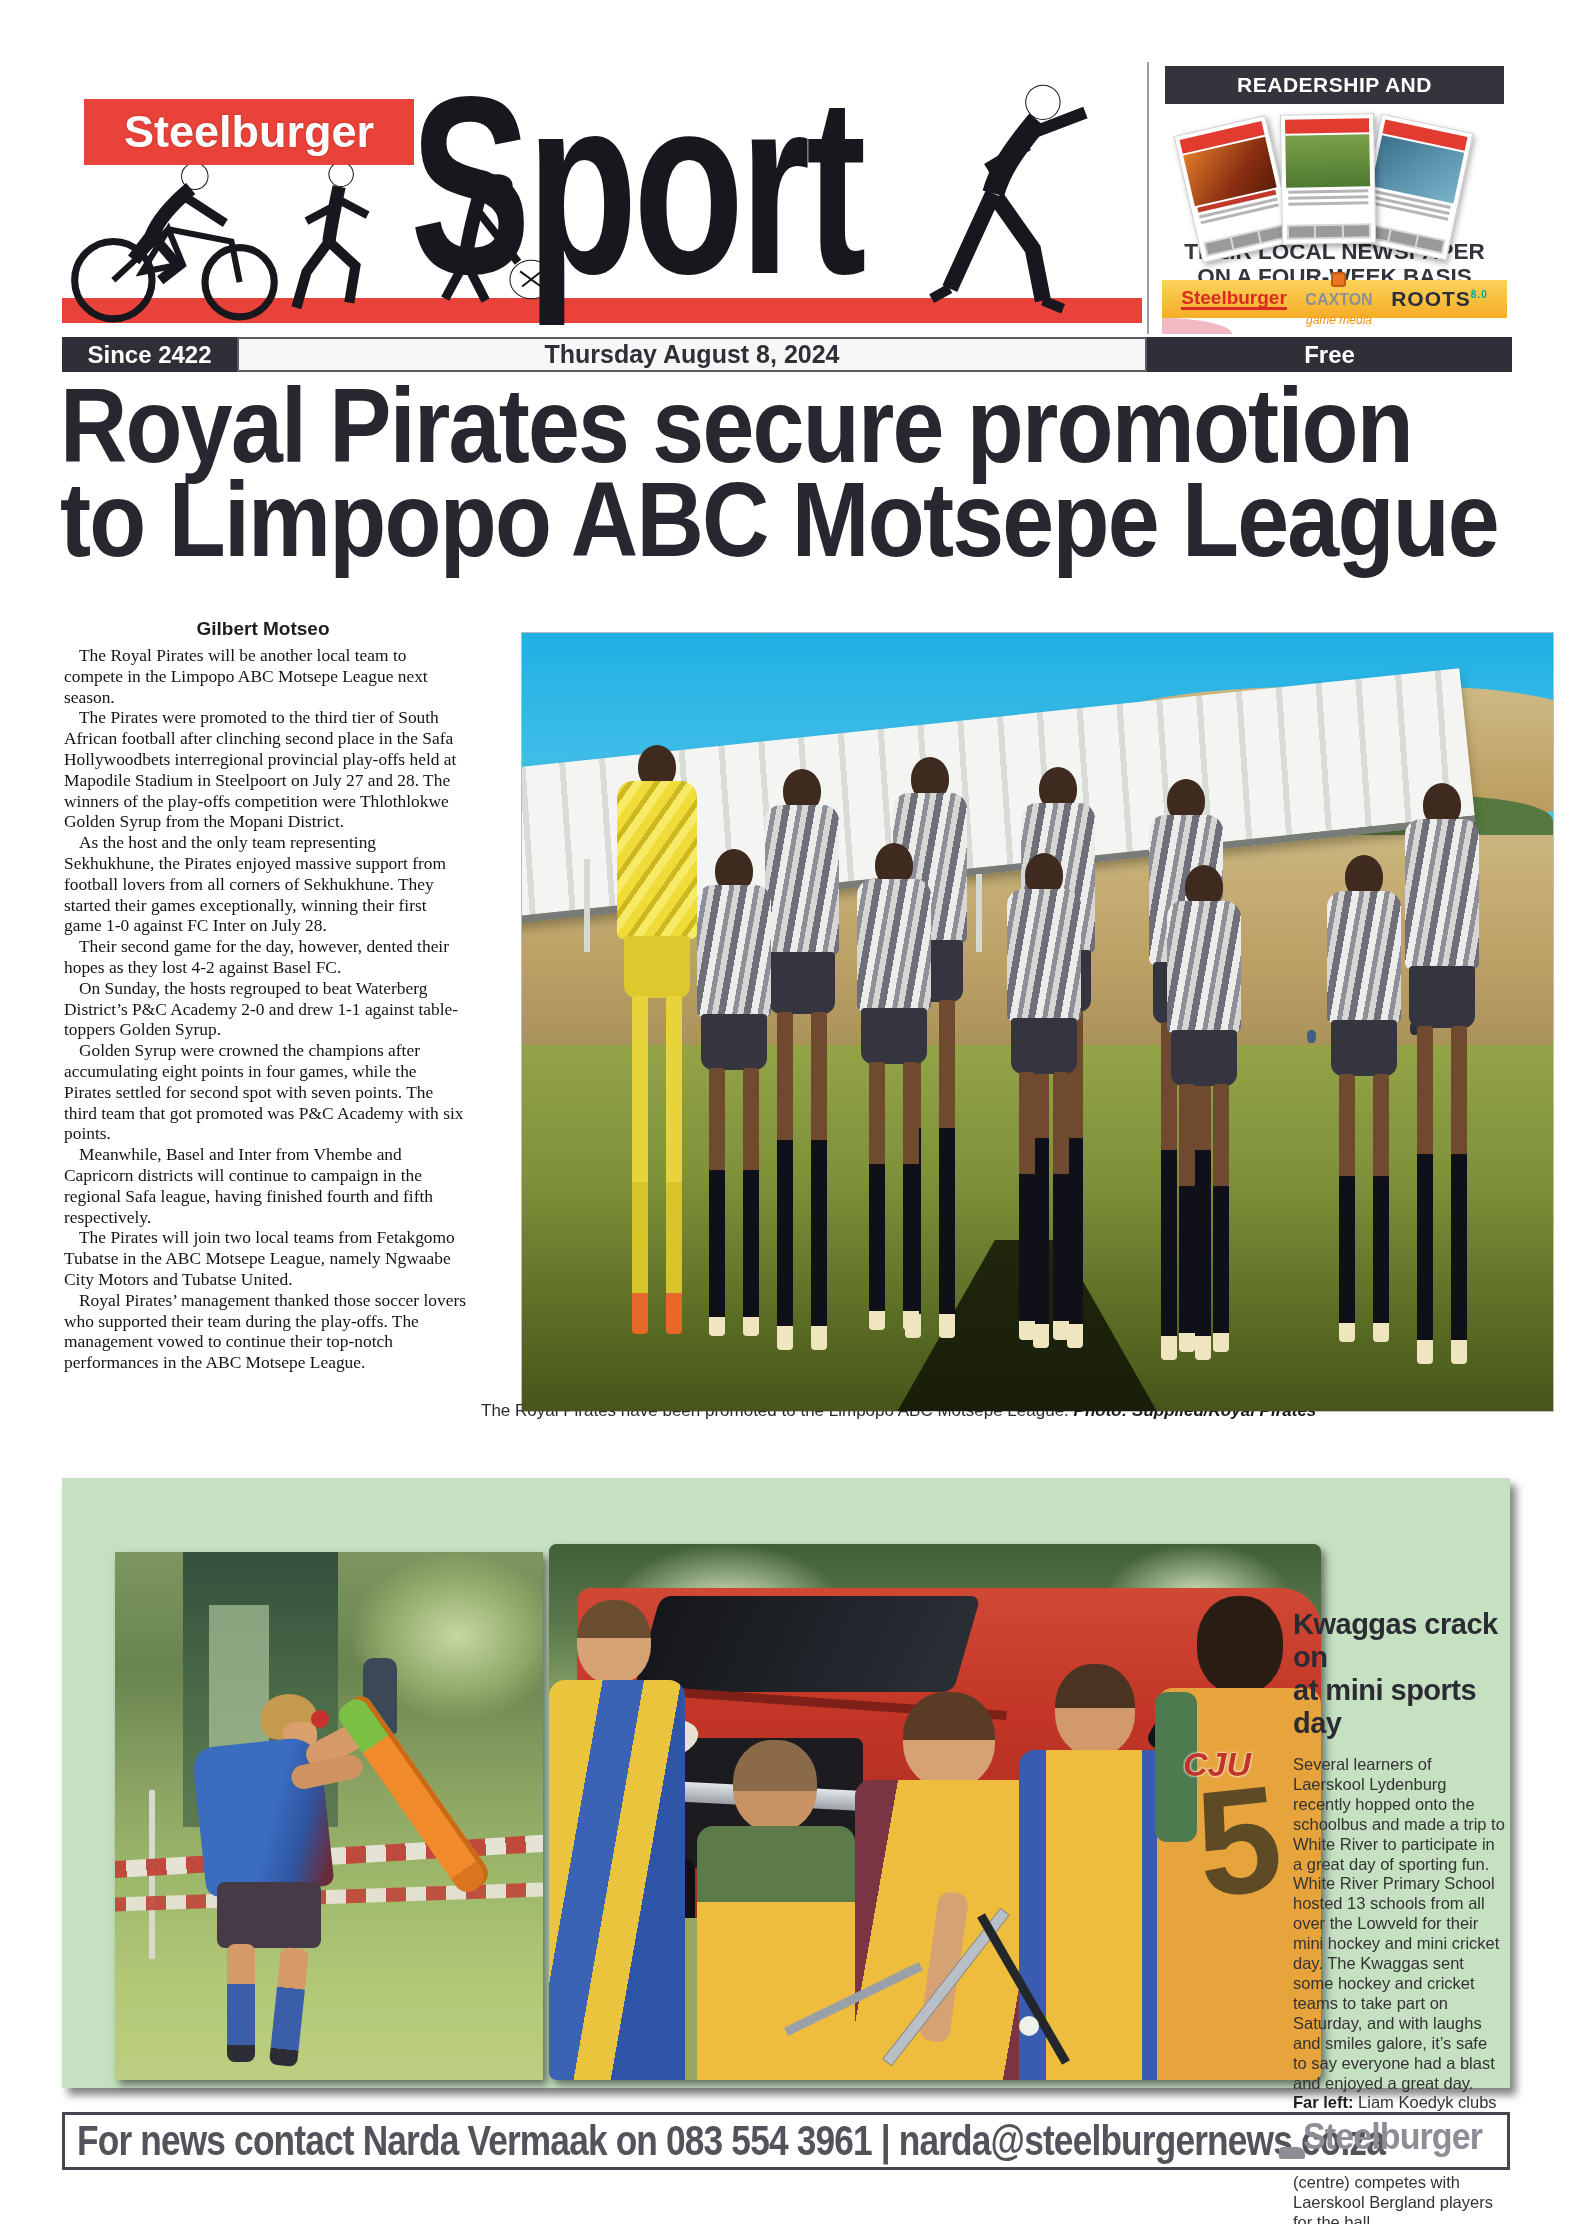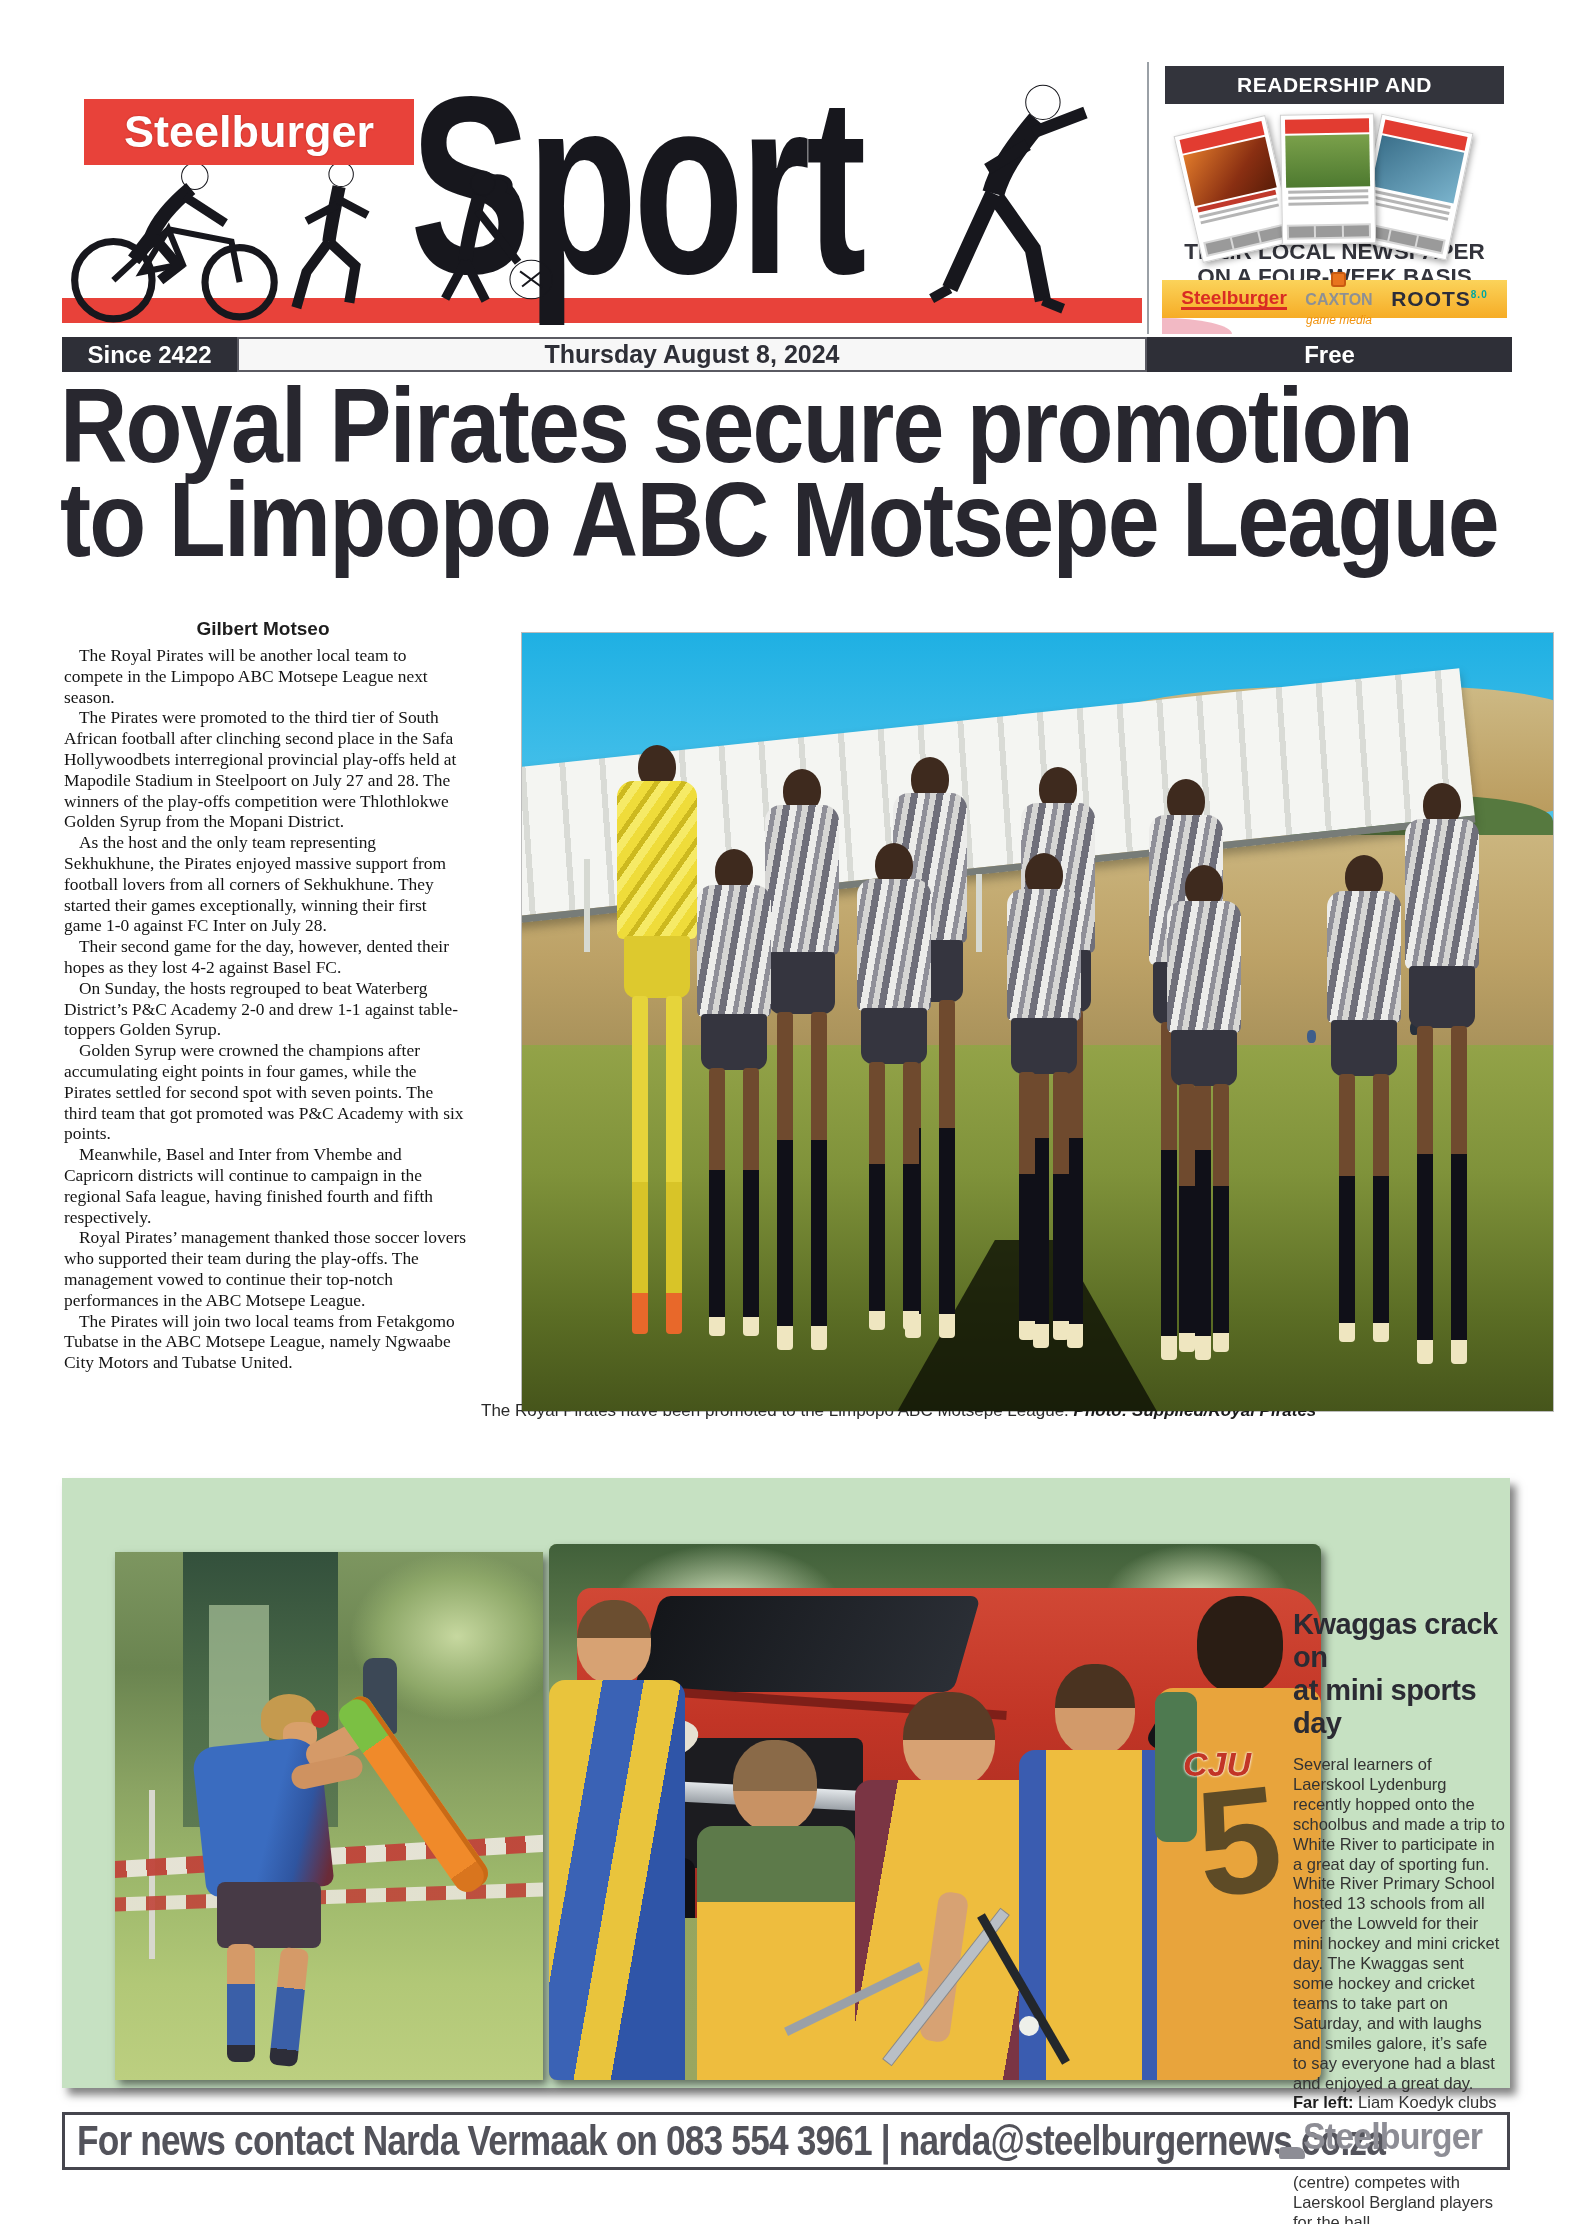--- a/index.html
+++ b/index.html
@@ -283,22 +283,22 @@
   <div class="byline">Gilbert Motseo</div>
 
   <div class="article">
     <p>The Royal Pirates will be another local team to compete in the Limpopo ABC Motsepe League next season.</p>
     <p>The Pirates were promoted to the third tier of South African football after clinching second place in the Safa Hollywoodbets interregional provincial play-offs held at Mapodile Stadium in Steelpoort on July 27 and 28. The winners of the play-offs competition were Thlothlokwe Golden Syrup from the Mopani District.</p>
     <p>As the host and the only team representing Sekhukhune, the Pirates enjoyed massive support from football lovers from all corners of Sekhukhune. They started their games exceptionally, winning their first game 1-0 against FC Inter on July 28.</p>
     <p>Their second game for the day, however, dented their hopes as they lost 4-2 against Basel FC.</p>
     <p>On Sunday, the hosts regrouped to beat Waterberg District’s P&amp;C Academy 2-0 and drew 1-1 against table-toppers Golden Syrup.</p>
     <p>Golden Syrup were crowned the champions after accumulating eight points in four games, while the Pirates settled for second spot with seven points. The third team that got promoted was P&amp;C Academy with six points.</p>
     <p>Meanwhile, Basel and Inter from Vhembe and Capricorn districts will continue to campaign in the regional Safa league, having finished fourth and fifth respectively.</p>
+    <p>The Pirates will join two local teams from Fetakgomo Tubatse in the ABC Motsepe League, namely Ngwaabe City Motors and Tubatse United.</p>
     <p>Royal Pirates’ management thanked those soccer lovers who supported their team during the play-offs. The management vowed to continue their top-notch performances in the ABC Motsepe League.</p>
-    <p>The Pirates will join two local teams from Fetakgomo Tubatse in the ABC Motsepe League, namely Ngwaabe City Motors and Tubatse United.</p>
   </div>
 
   <figure class="main-photo">
     <div class="sky"></div>
     <div class="hill"></div>
     <div class="hill2"></div>
     <div class="trees"></div>
     <div class="stand"></div>
     <div class="roof"></div>
     <div class="post" style="left:6%;top:29%;height:12%;"></div>

